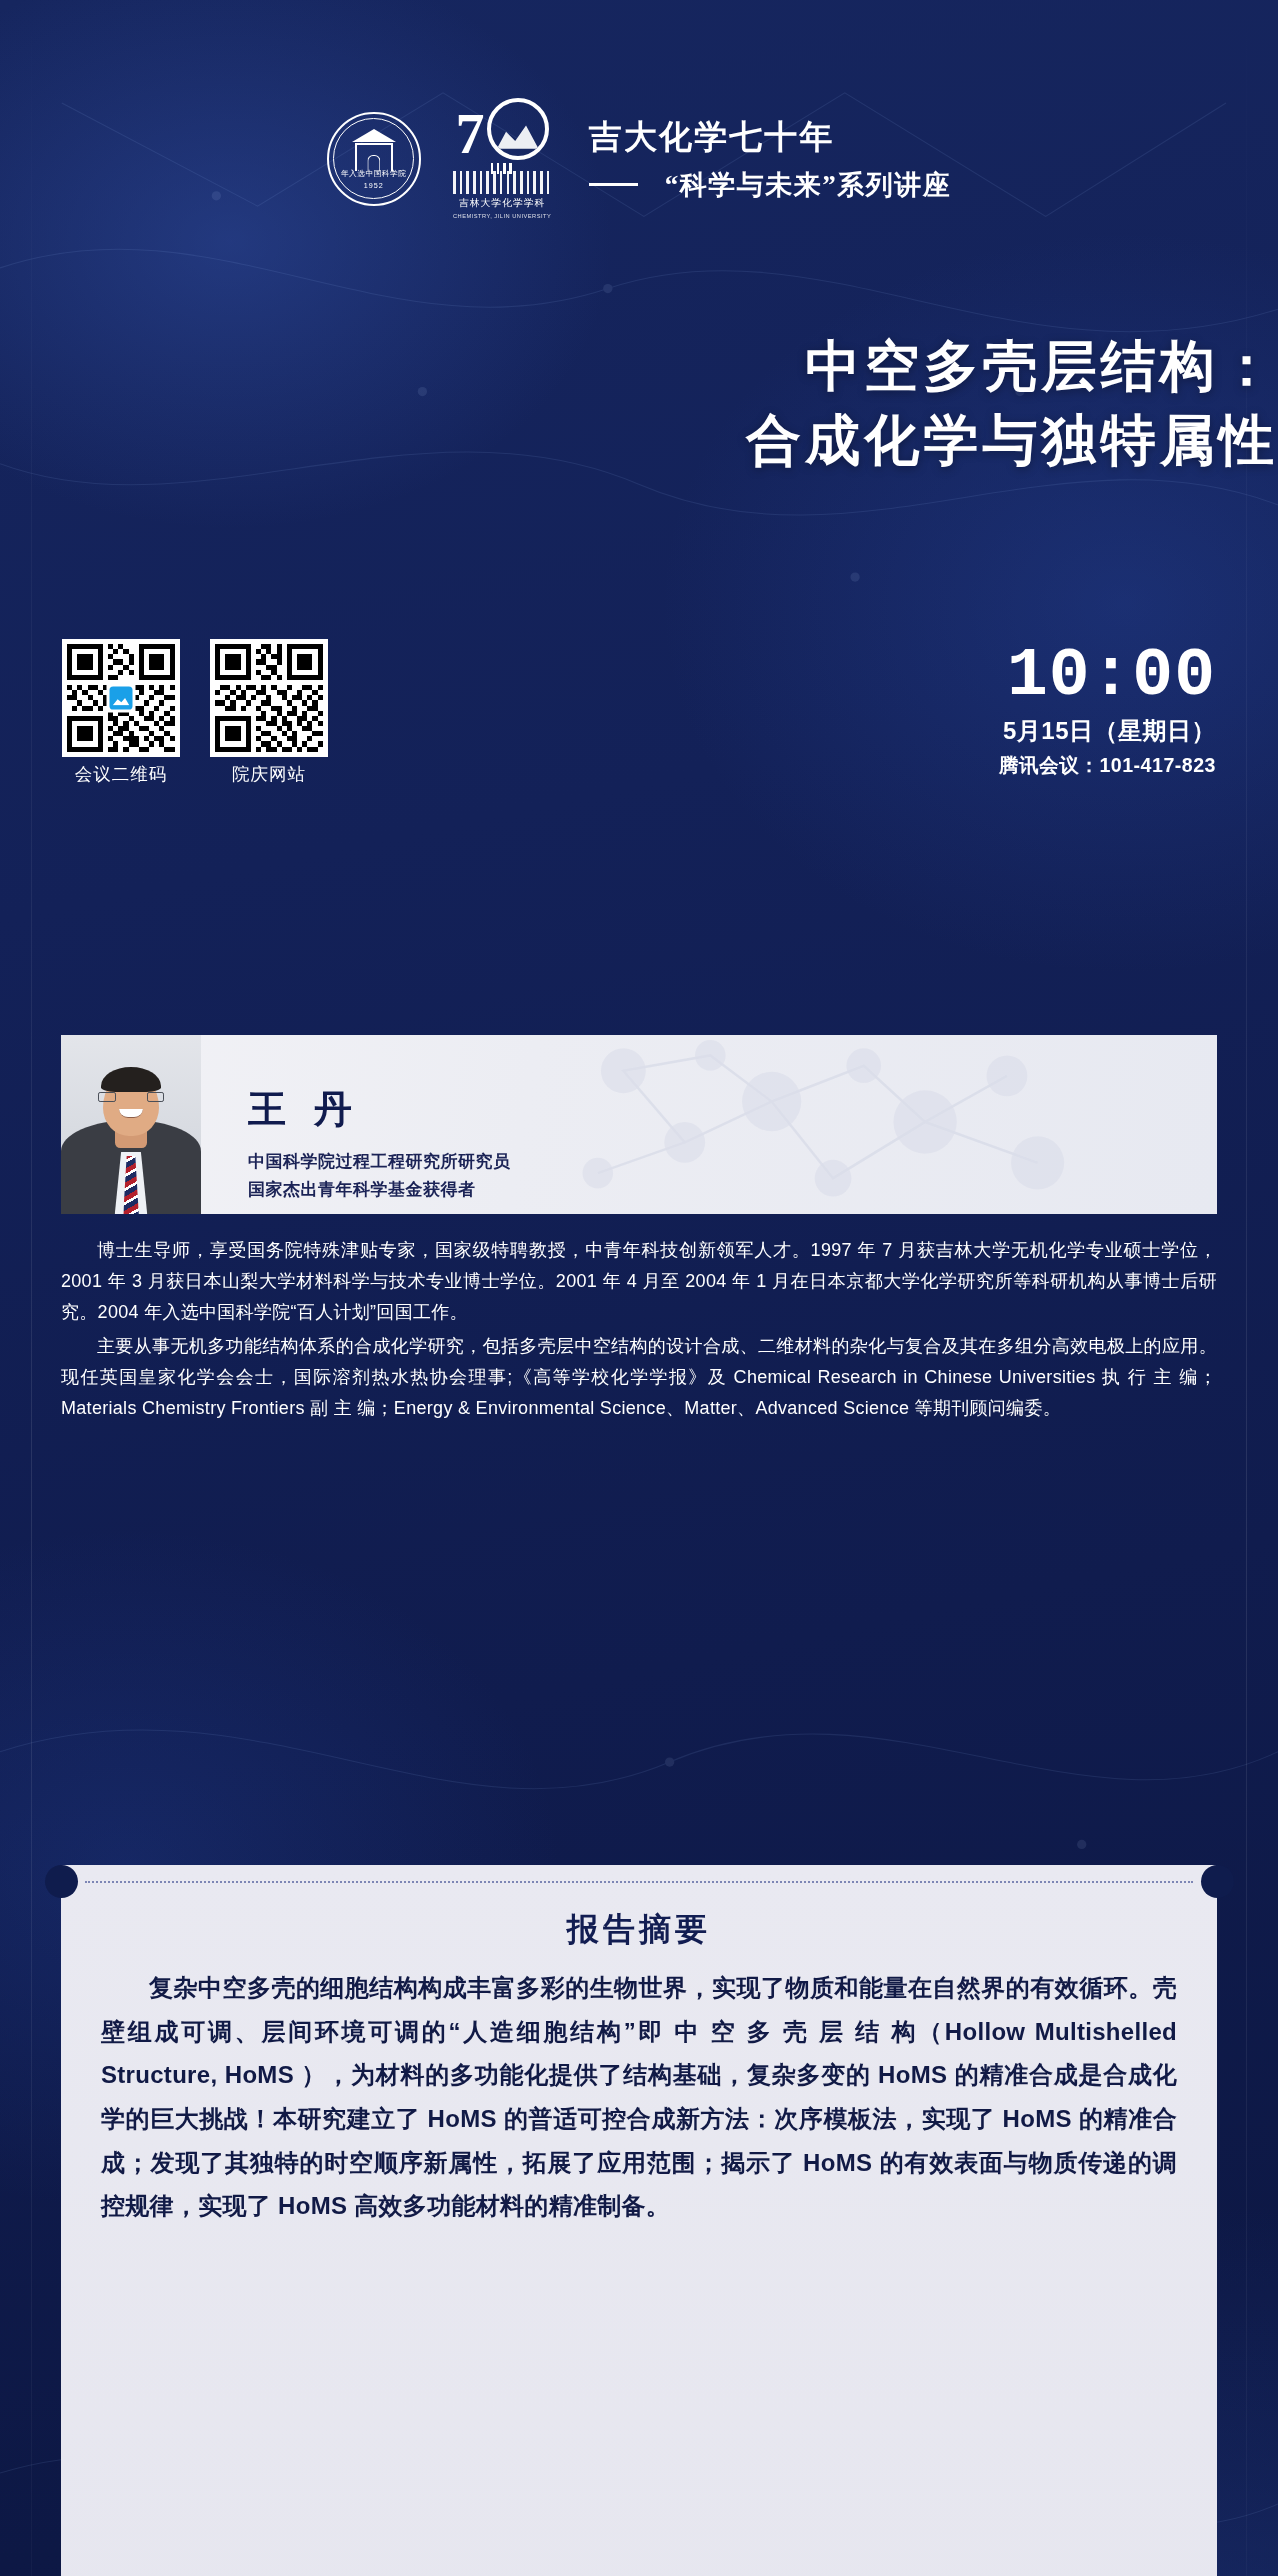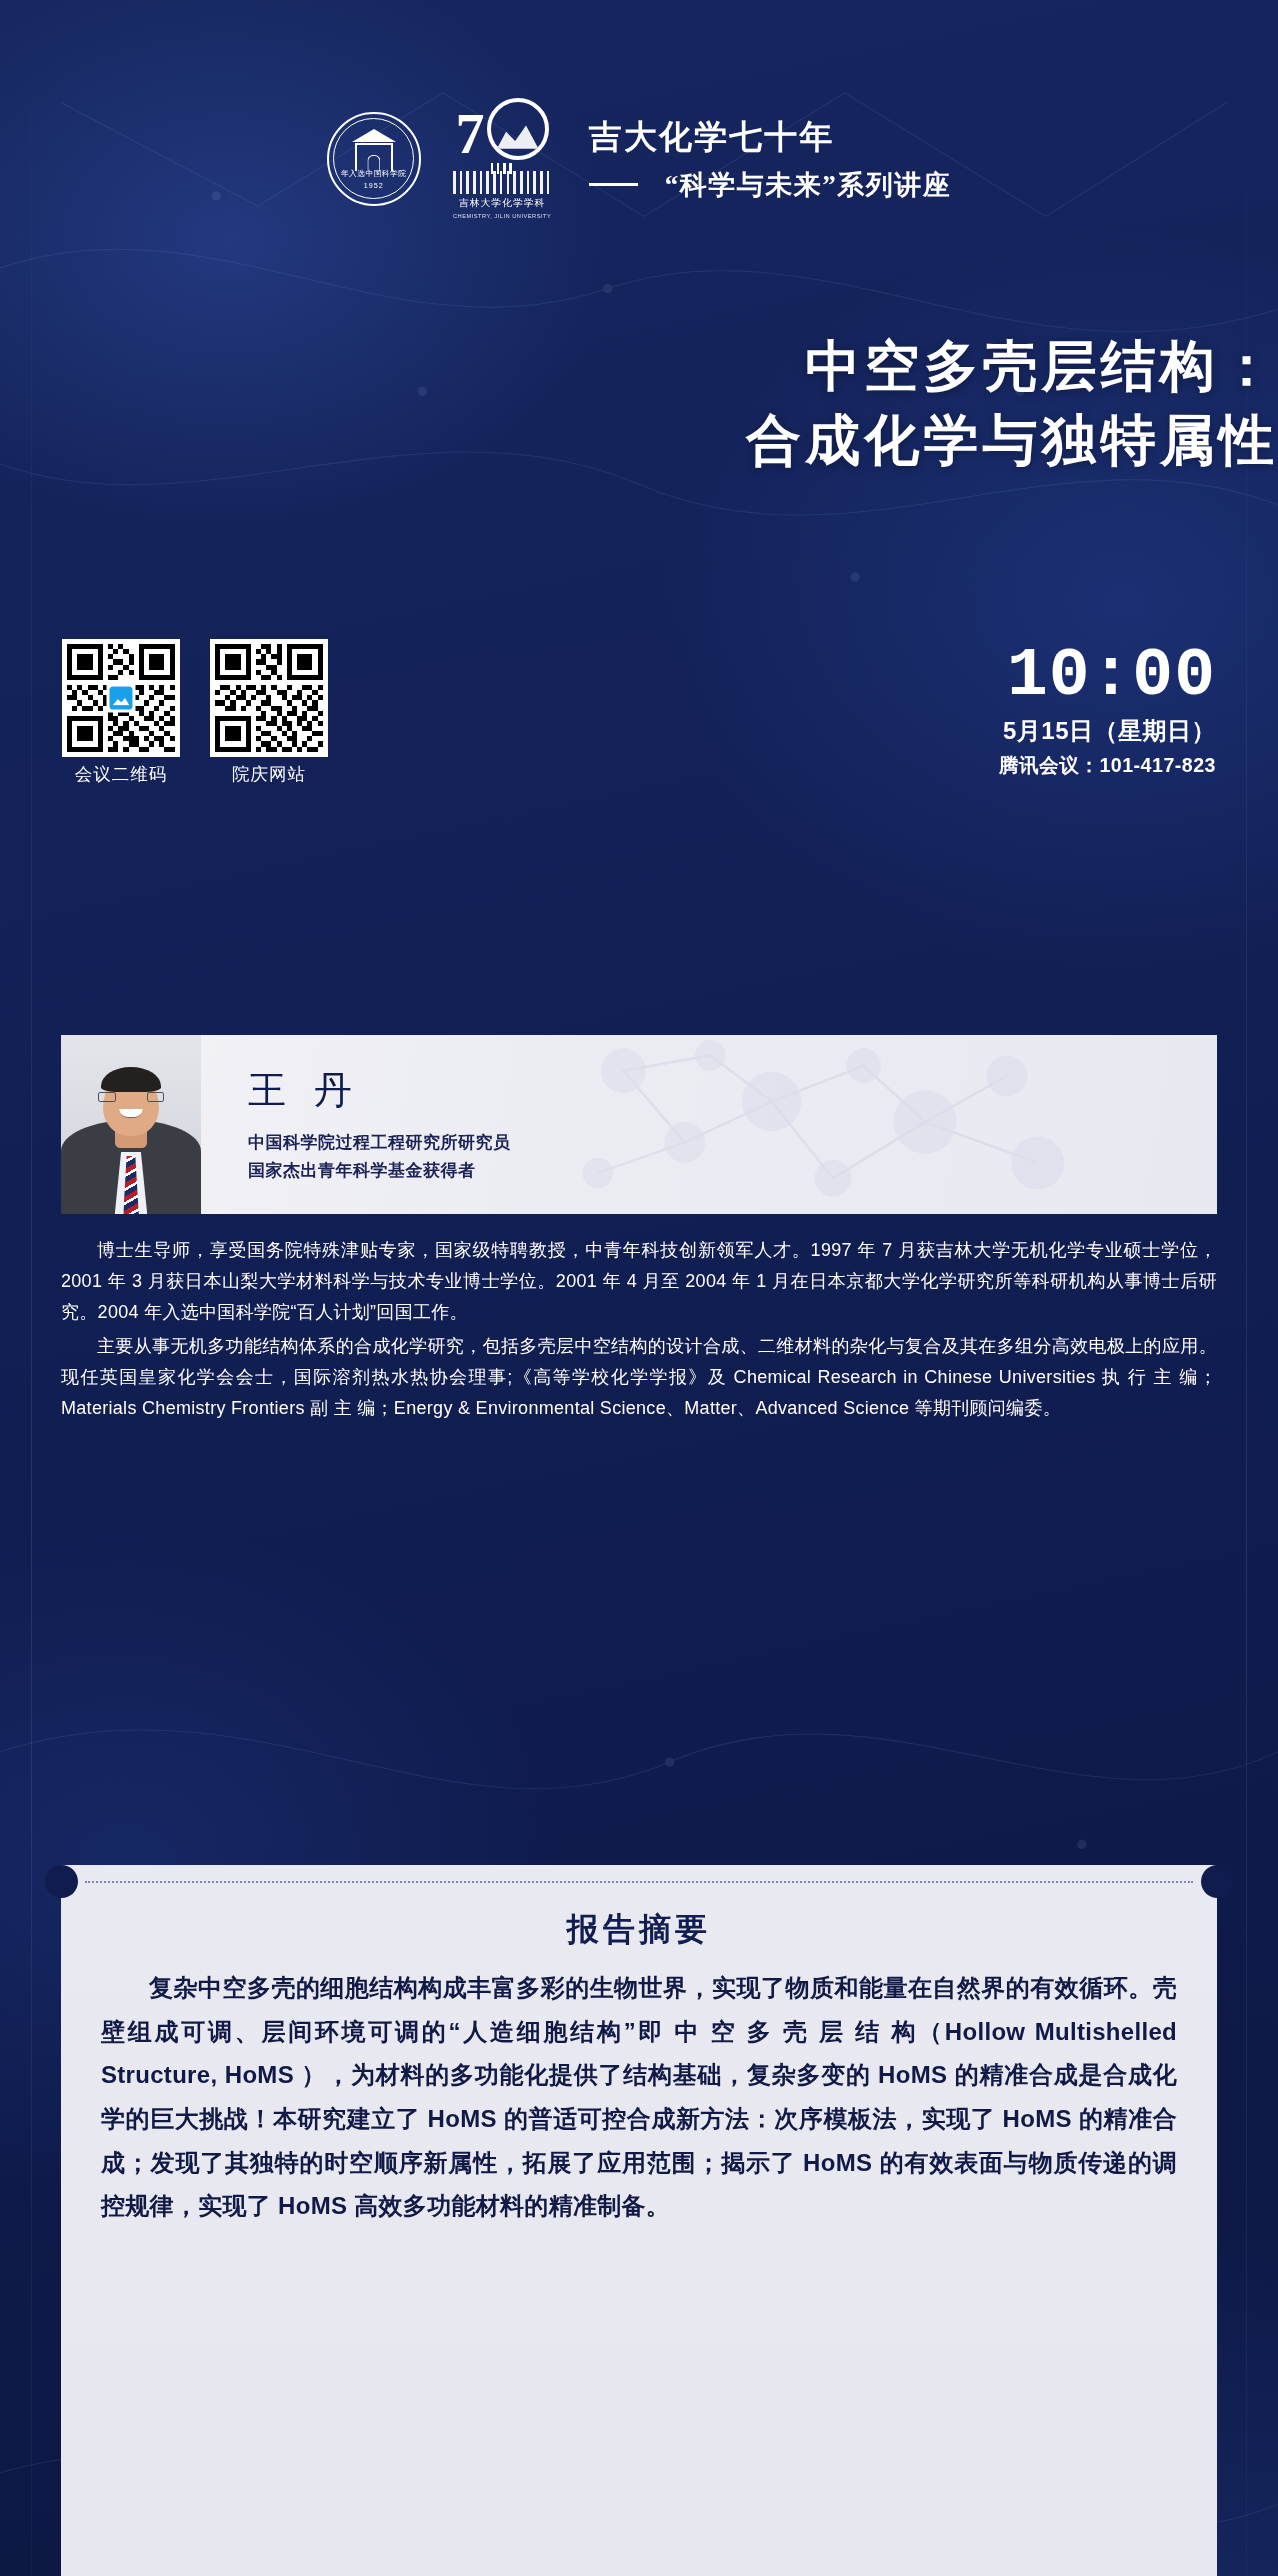--- a/index.html
+++ b/index.html
@@ -373,25 +373,26 @@
     border-bottom: 1.5px solid #8d5f49;
   }
   .speaker-text {
     position: relative;
     z-index: 2;
     padding: 30px 0 0 47px;
     color: #1d2356;
   }
   .speaker-name {
     font-size: 38px;
-    font-weight: 400;
+    font-weight: 700;
     letter-spacing: 9.3px;
     color: #101b4e;
     font-family: "Liberation Serif","DejaVu Serif",serif;
     margin-bottom: 13.4px;
+    margin-top: 19px;
   }
   .speaker-aff {
     font-size: 17px;
     line-height: 1.62;
     color: #1b2356;
     font-weight: 700;
     letter-spacing: 0.5px;
   }
 
   

